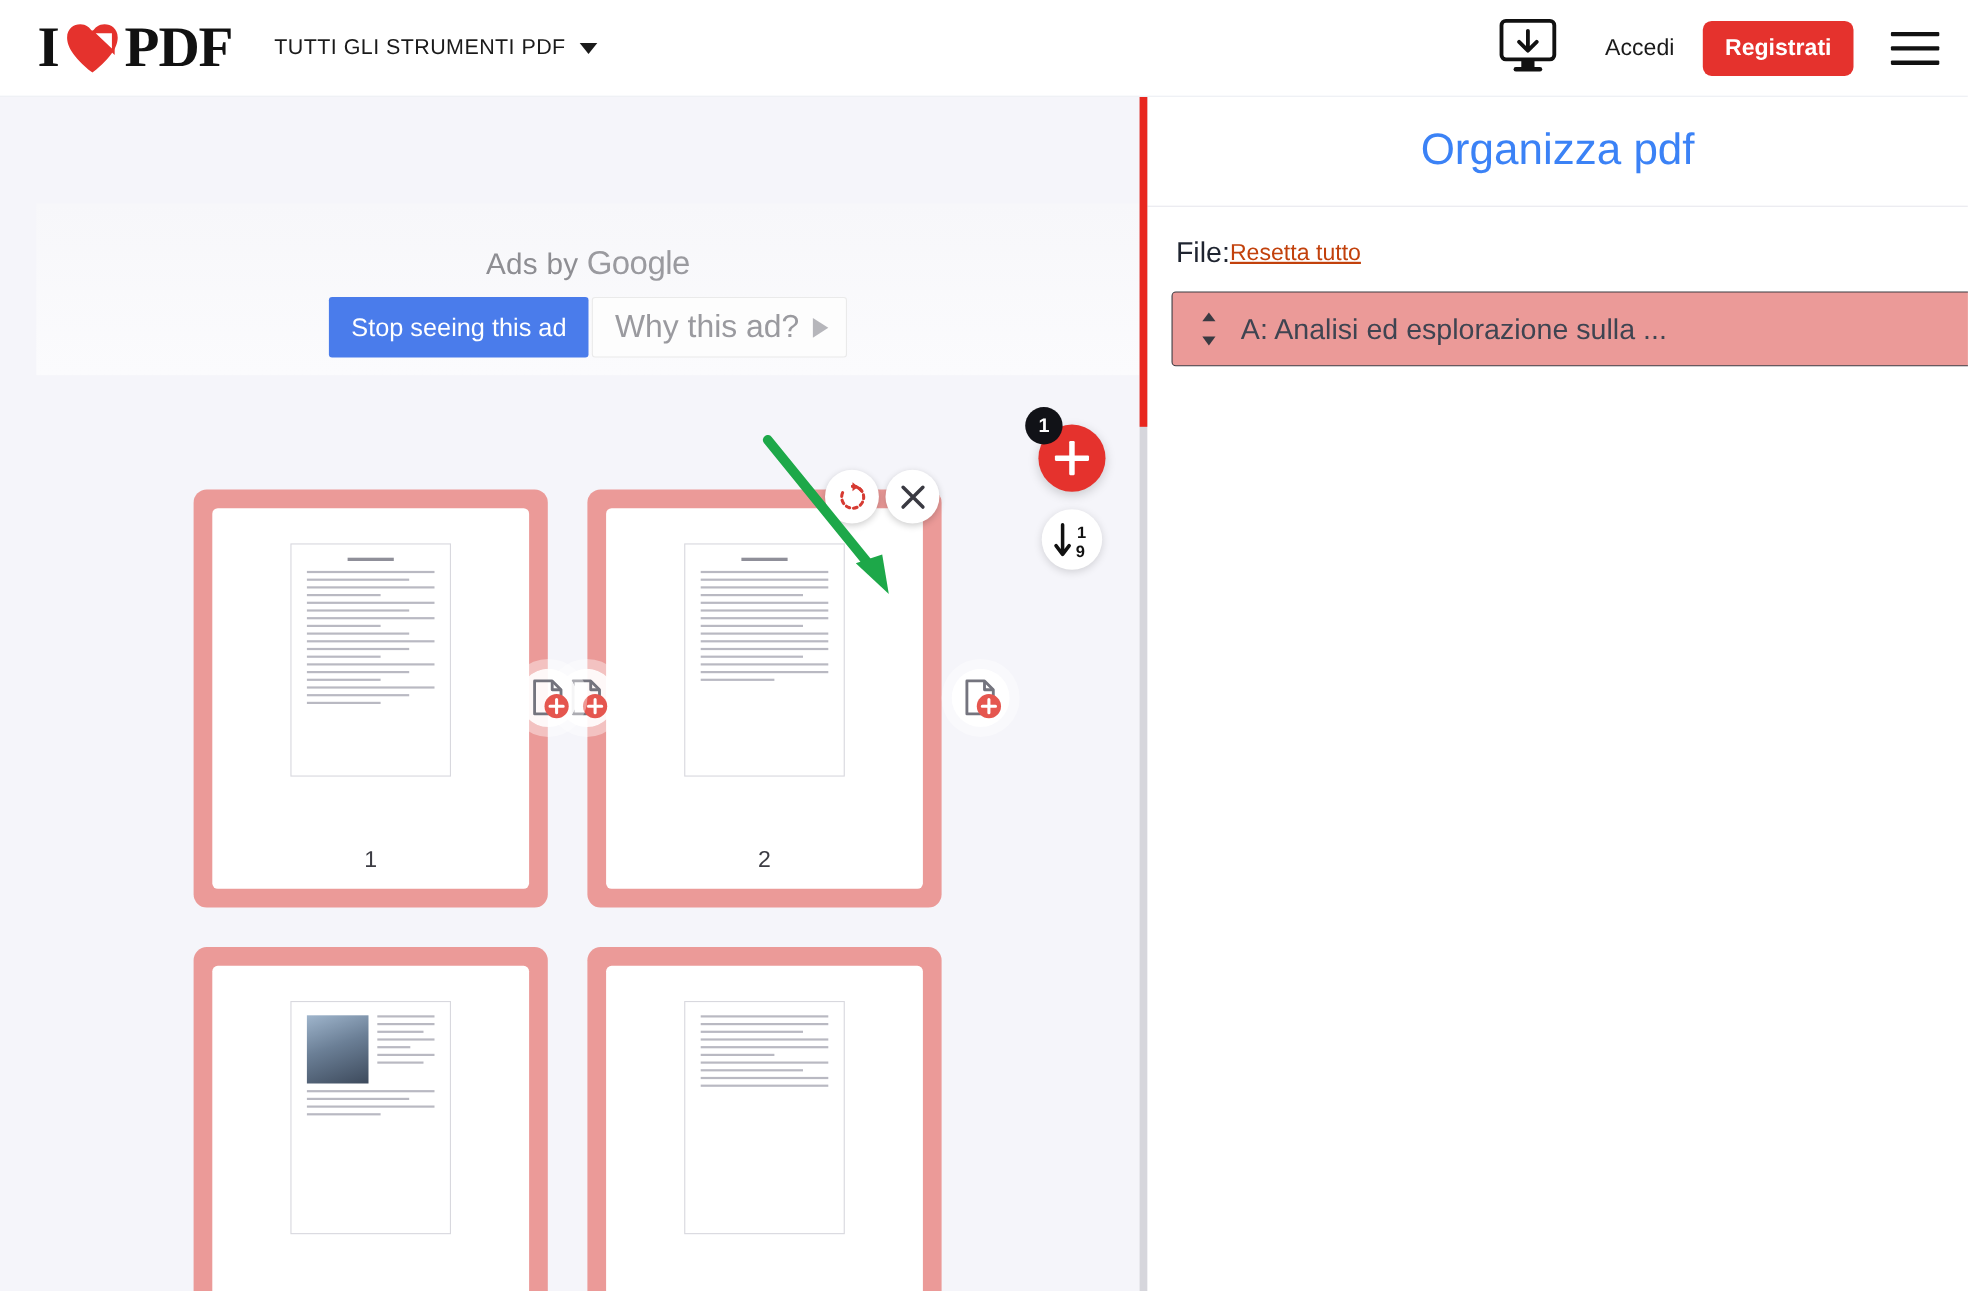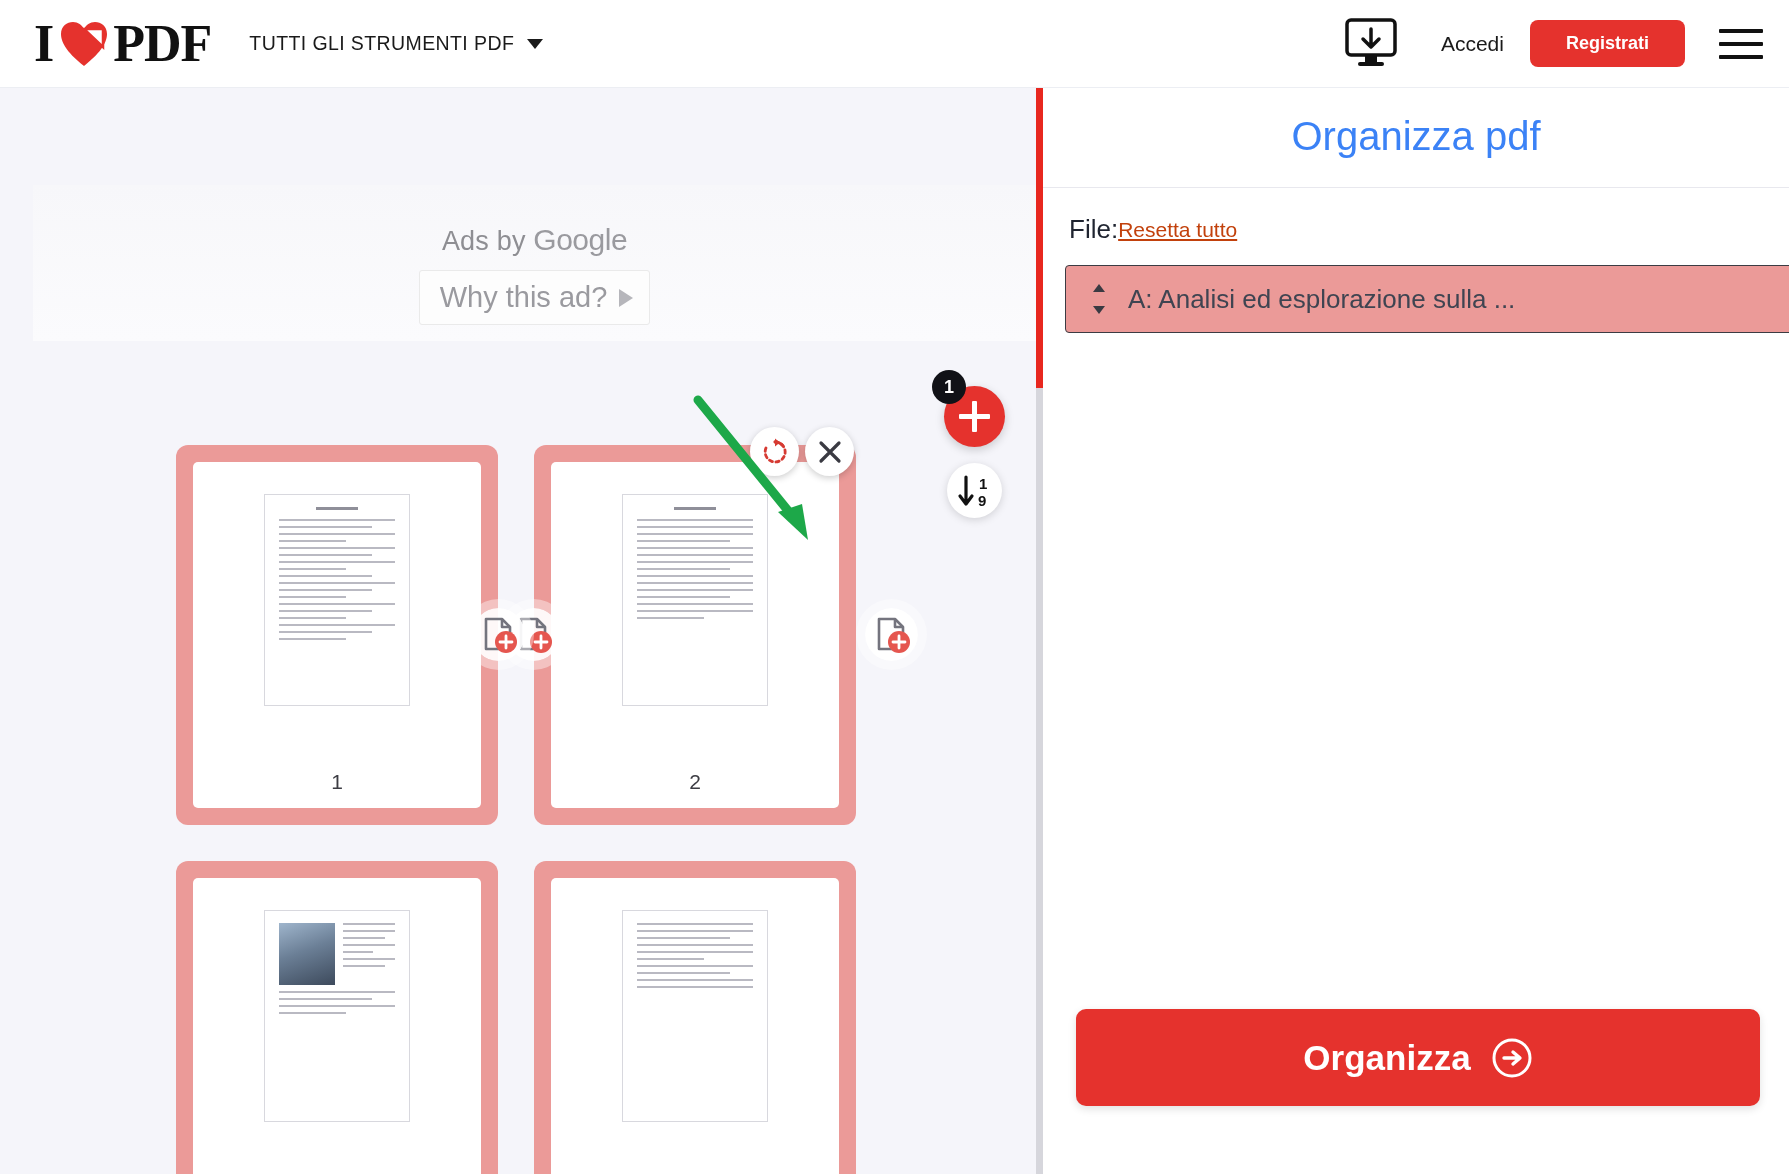--- a/index.html
+++ b/index.html
@@ -55,23 +55,23 @@
     margin-left: auto; margin-right: 26px;
     display: flex; align-items: center; gap: 4px;
   }
   .desktop-icon { margin-right: 38px; cursor: pointer; display:block; }
   .accedi {
     font-size: 21px; color: #1a1a1a;
     margin-right: 22px; cursor: pointer;
   }
   .registrati {
     background: #e5322d; color: #ffffff;
-    font-size: 18px; font-weight: 700;
+    font-size: 21px; font-weight: 700;
     border: none; border-radius: 8px;
-    padding: 13px 36px;
+    padding: 13px 20px;
     cursor: pointer;
     font-family: "Liberation Sans", sans-serif;
   }
   .burger {
     margin-left: 30px; width: 44px; height: 30px;
     display: flex; flex-direction: column; justify-content: space-between;
     cursor: pointer;
   }
   .burger span { display: block; height: 4px; background: #111; border-radius: 1px; }
 
@@ -333,20 +333,21 @@
       <svg width="30" height="24" viewBox="0 0 30 24">
         <path d="M28 12 L3 12 M11 4 L3 12 L11 20" fill="none" stroke="#9a9aa2" stroke-width="2.6" stroke-linecap="round" stroke-linejoin="round"></path>
       </svg>
     </span>
 
     <div class="ad-banner">
       <div class="ads-by">
         <span>Ads by </span><span class="g">Google</span>
       </div>
       <div class="ad-buttons">
+        <button class="btn-stop">Stop seeing this ad</button>
         <button class="btn-why">
           <span>Why this ad?</span>
           <span class="why-tri"></span>
         </button>
       </div>
     </div>
 
     <div class="fab-add">
       <span class="plus-h"></span>
       <span class="plus-v"></span>
@@ -514,22 +515,15 @@
     </div>
 
     <div class="file-chip">
       <svg width="22" height="34" viewBox="0 0 22 34">
         <path d="M11 2 L17 10 L5 10 Z" fill="#3a3a42"></path>
         <path d="M11 32 L17 24 L5 24 Z" fill="#3a3a42"></path>
       </svg>
       <span class="file-chip-text">A: Analisi ed esplorazione sulla ...</span>
     </div>
 
-    <button class="organizza-btn">
-      <span>Organizza</span>
-      <svg width="42" height="42" viewBox="0 0 42 42">
-        <circle cx="21" cy="21" r="18" fill="none" stroke="#fff" stroke-width="3"></circle>
-        <path d="M13 21 H28 M22 15 L29 21 L22 27" fill="none" stroke="#fff" stroke-width="3.4" stroke-linecap="round" stroke-linejoin="round"></path>
-      </svg>
-    </button>
   </div>
 
 </div>
 
 </body></html>

